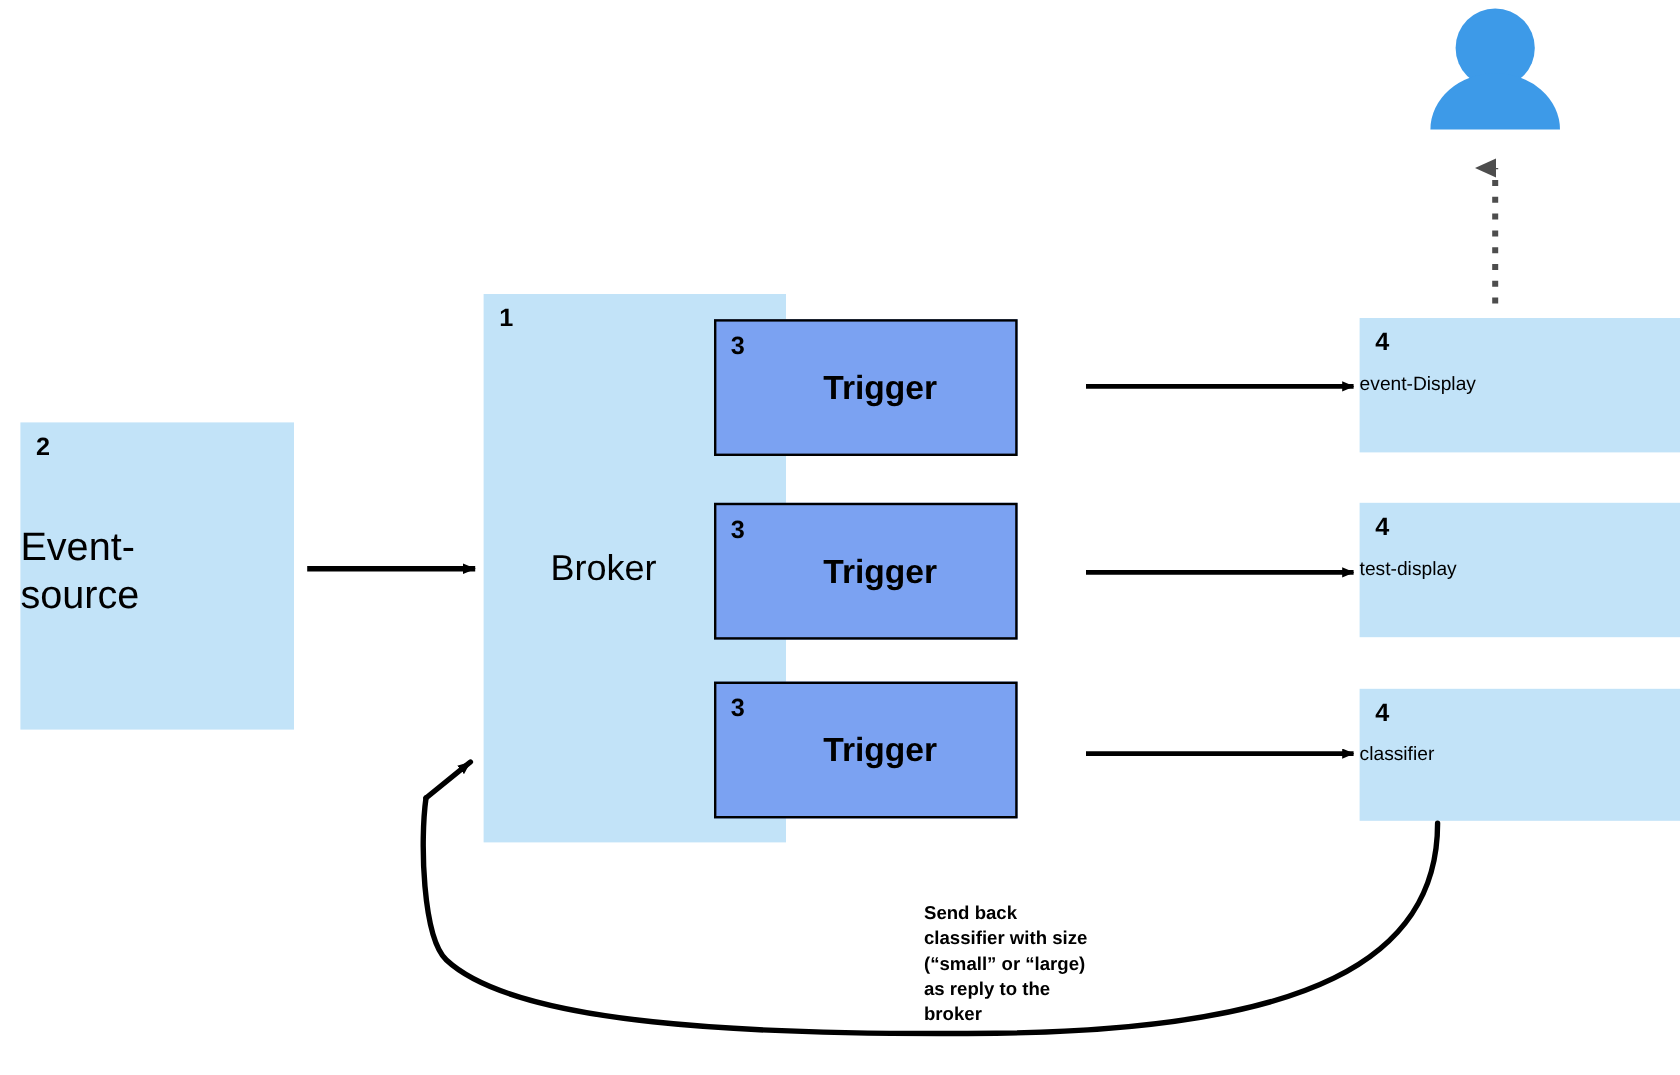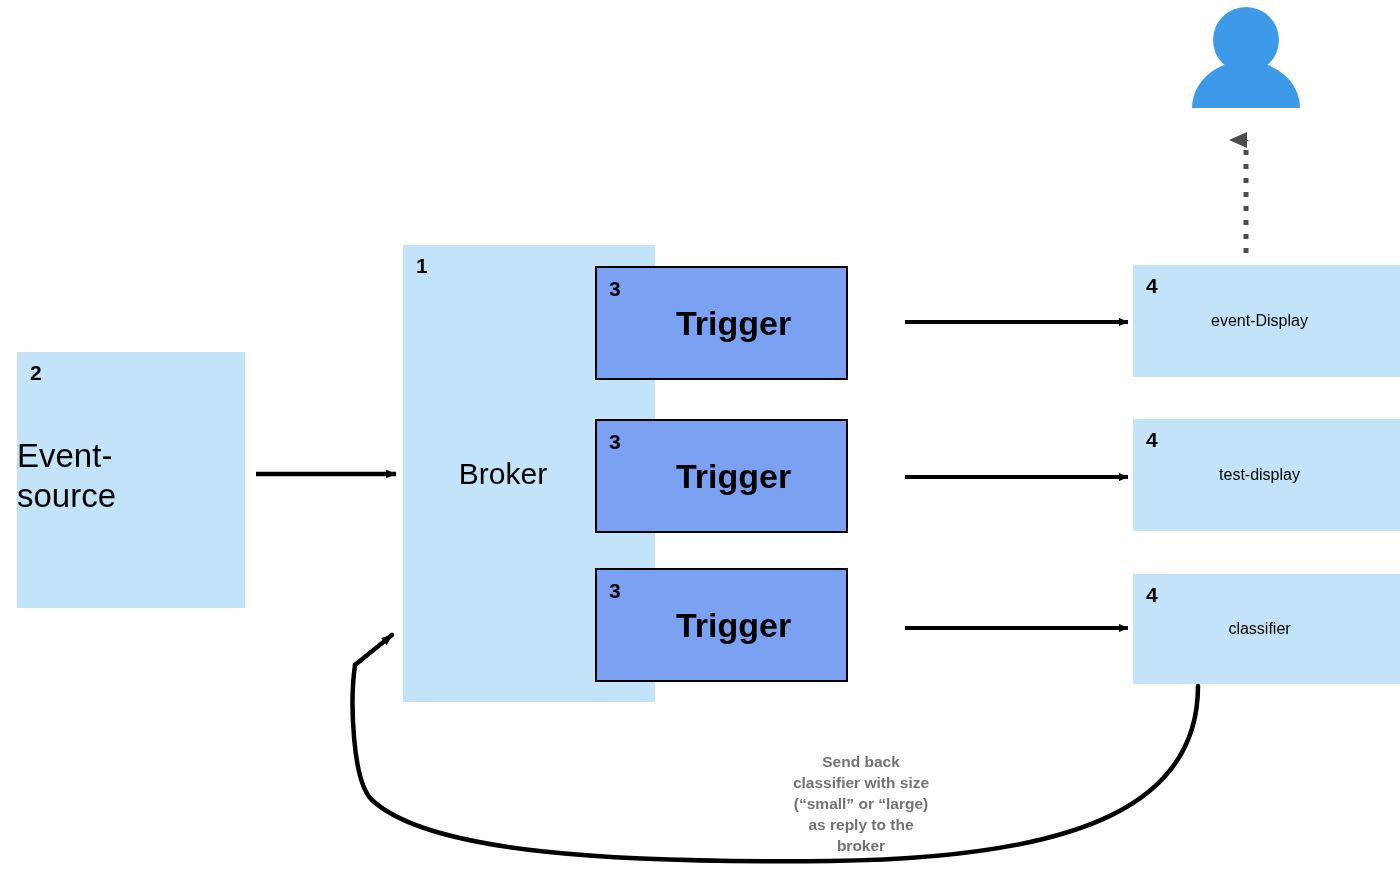--- a/index.html
+++ b/index.html
@@ -54,21 +54,21 @@
     right: 0;
     top: 50%;
     transform: translateY(-50%);
     text-align: center;
     color: #000000;
     line-height: 1.18;
     padding: 0 6px;
     box-sizing: border-box;
   }
   .label-lg {
-    font-size: 34px;
+    font-size: 28px;
     font-weight: 700;
   }
   .broker-label {
     position: absolute;
     left: 0;
     width: 200px;
     top: 50%;
     transform: translateY(-50%);
     text-align: center;
     font-size: 30px;
@@ -85,41 +85,39 @@
     line-height: 1.2;
     color: #000000;
   }
   
   .right-label {
     position: absolute;
     left: 0;
     width: 253px;
     top: 50%;
     transform: translateY(-50%);
-    text-align: center;
     font-size: 16px;
     color: #000000;
   }
   
   #overlay {
     position: absolute;
     left: 0;
     top: 0;
     width: 1400px;
     height: 896px;
     pointer-events: none;
   }
   
   .caption {
     position: absolute;
-    text-align: center;
     font-size: 15.5px;
     font-weight: bold;
     line-height: 1.35;
-    color: #737373;
+    color: #000000;
     white-space: pre-line;
   }
 </style>
 </head>
 <body>
 
 <div id="canvas">
 
   <div class="node box-light" style="left:403px; top:245px; width:252px; height:457px;">
     <span class="corner-num">1</span>

